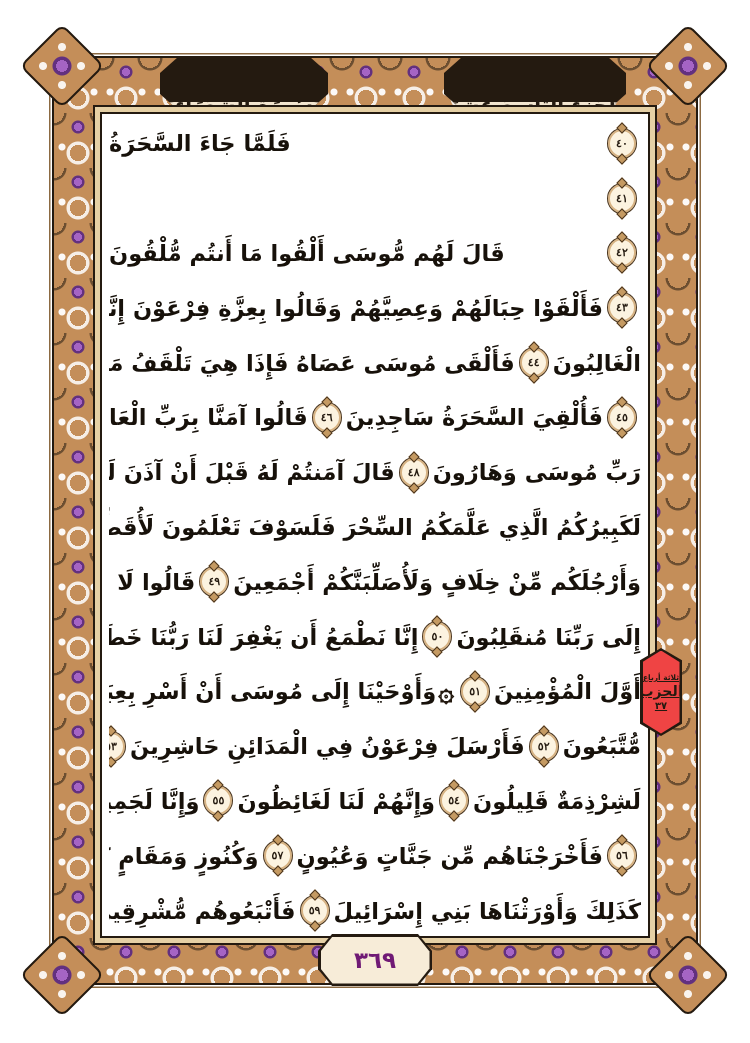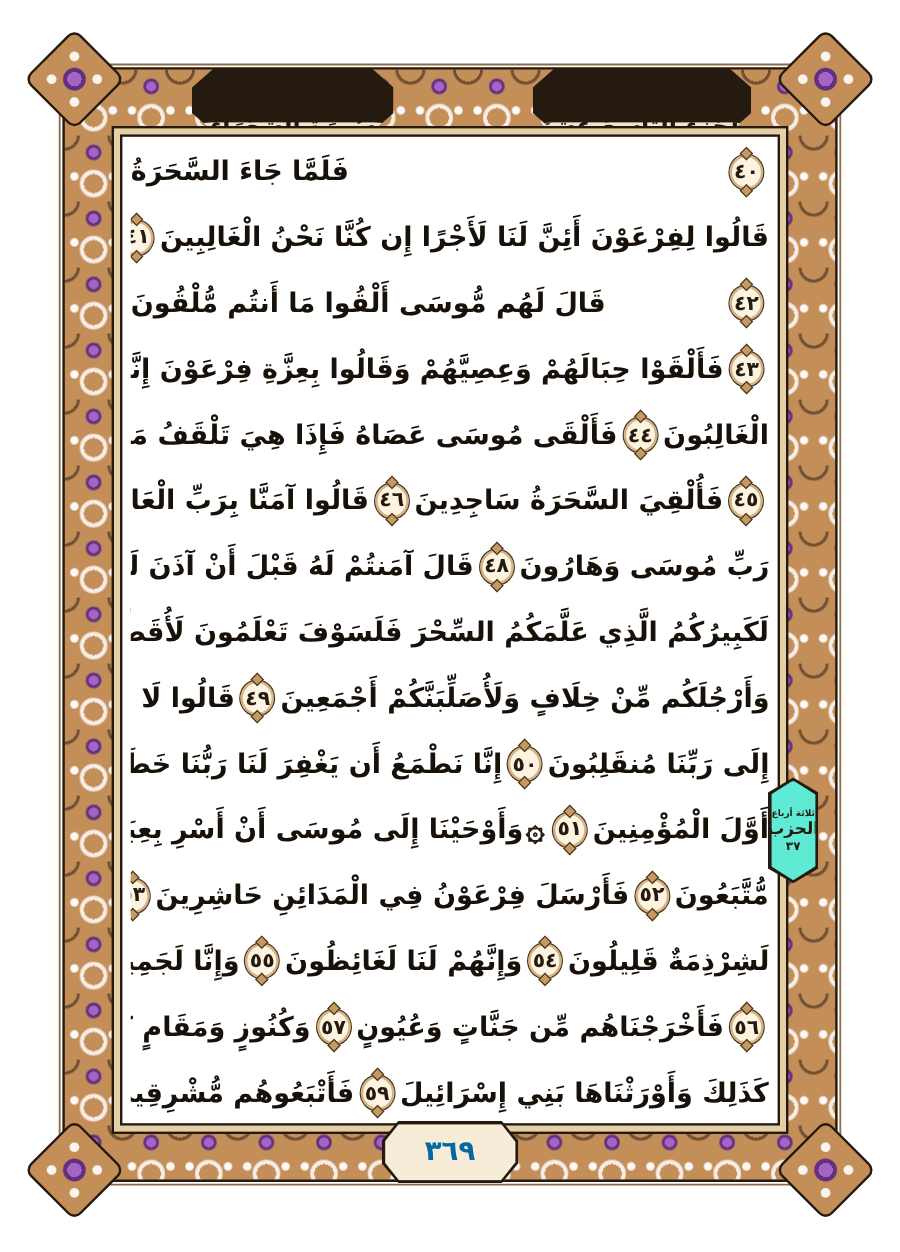--- a/index.html
+++ b/index.html
@@ -45,21 +45,21 @@
   .line{height:54.8px;display:flex;justify-content:space-between;align-items:center;
         font-size:22.5px;font-weight:bold;color:#17110a;overflow:hidden;}
   .line.single{display:block;text-align:justify;text-align-last:justify;line-height:54.8px;}
   .seg{white-space:nowrap;}
   .ayah{
     position:relative;flex:0 0 auto;width:30px;height:31px;border-radius:50%;
     background:radial-gradient(circle, #fcf3e0 0 58%, #eedcb9 100%);
     border:1.5px solid #4a351e;box-sizing:border-box;
     box-shadow:inset 0 0 0 2px #d7b384;
     display:inline-flex;align-items:center;justify-content:center;
-    font-size:17px;font-weight:bold;color:#241a10;margin:0 4px;
+    font-size:11px;font-weight:bold;color:#241a10;margin:0 4px;font-family:Liberation Serif, serif;
   }
   .ayah::before,.ayah::after{
     content:"";position:absolute;left:50%;width:6px;height:6px;margin-left:-4px;
     background:#c59a62;border:1px solid #4a351e;transform:rotate(45deg);
   }
   .ayah::before{top:-5px;} .ayah::after{bottom:-5px;}
   .rub{flex:0 0 auto;font-size:27px;color:#241a10;margin:0 2px;}
 
   
   .cartouche{position:absolute;top:57px;height:53px;background:#241a10;
@@ -67,33 +67,33 @@
   .cart-in{position:absolute;inset:2.5px;background:#f2e5cf;
     clip-path:polygon(16px 0, calc(100% - 16px) 0, 100% 30%, 100% 70%, calc(100% - 16px) 100%, 16px 100%, 0 70%, 0 30%);
     display:flex;align-items:center;justify-content:center;
     font-size:20px;font-weight:bold;color:#241a10;margin-top:42px;}
   .juz{left:444px;width:182px;}
   .surah{left:160px;width:168px;}
 
   
   .hizb{position:absolute;left:640px;top:648px;width:42px;height:88px;background:#241a10;
     clip-path:polygon(50% 0, 100% 14%, 100% 86%, 50% 100%, 0 86%, 0 14%);}
-  .hizb-in{position:absolute;inset:2.5px;background:#5eead4;
+  .hizb-in{position:absolute;inset:2.5px;background:#ef4444;
     clip-path:polygon(50% 0, 100% 14%, 100% 86%, 50% 100%, 0 86%, 0 14%);
-    display:flex;flex-direction:column;align-items:center;justify-content:center;gap:1px;color:#241a10;}
+    display:flex;flex-direction:column;align-items:center;justify-content:center;gap:1px;color:#241a10;text-decoration:underline;}
   .hizb-top{font-size:7.5px;font-weight:bold;}
   .hizb-mid{font-size:14px;font-weight:bold;}
   .hizb-num{font-size:10px;font-weight:bold;}
 
   
   .pagenum{position:absolute;left:318px;top:934px;width:114px;height:52px;background:#241a10;
     clip-path:polygon(14px 0, calc(100% - 14px) 0, 100% 32%, 100% 68%, calc(100% - 14px) 100%, 14px 100%, 0 68%, 0 32%);}
   .pagenum-in{position:absolute;inset:2.5px;background:#f7ecd8;
     clip-path:polygon(12px 0, calc(100% - 12px) 0, 100% 32%, 100% 68%, calc(100% - 12px) 100%, 12px 100%, 0 68%, 0 32%);
-    display:flex;align-items:center;justify-content:center;font-size:23px;font-weight:bold;color:#0369a1;}
+    display:flex;align-items:center;justify-content:center;font-size:23px;font-weight:bold;color:#701a75;}
 </style>
 </head>
 <body>
 
 <div class="page">
 
   <div class="band"></div>
   <div class="corner c-tl"></div>
   <div class="corner c-tr"></div>
   <div class="corner c-bl"></div>
@@ -106,21 +106,20 @@
     <div class="cart-in">سُورَةُ الشُّعَرَاءِ</div>
   </div>
 
   <div class="hole">
     <div class="text-area">
         <div class="line">
           <span class="ayah">٤٠</span>
           <span class="seg">فَلَمَّا جَاءَ السَّحَرَةُ</span>
         </div>
         <div class="line">
-          <span class="seg">قَالُوا لِفِرْعَوْنَ أَئِنَّ لَنَا لَأَجْرًا إِن كُنَّا نَحْنُ الْغَالِبِينَ</span>
           <span class="ayah">٤١</span>
         </div>
         <div class="line">
           <span class="ayah">٤٢</span>
           <span class="seg">قَالَ لَهُم مُّوسَى أَلْقُوا مَا أَنتُم مُّلْقُونَ</span>
         </div>
         <div class="line">
           <span class="ayah">٤٣</span>
           <span class="seg">فَأَلْقَوْا حِبَالَهُمْ وَعِصِيَّهُمْ وَقَالُوا بِعِزَّةِ فِرْعَوْنَ إِنَّا لَنَحْنُ</span>
         </div>

